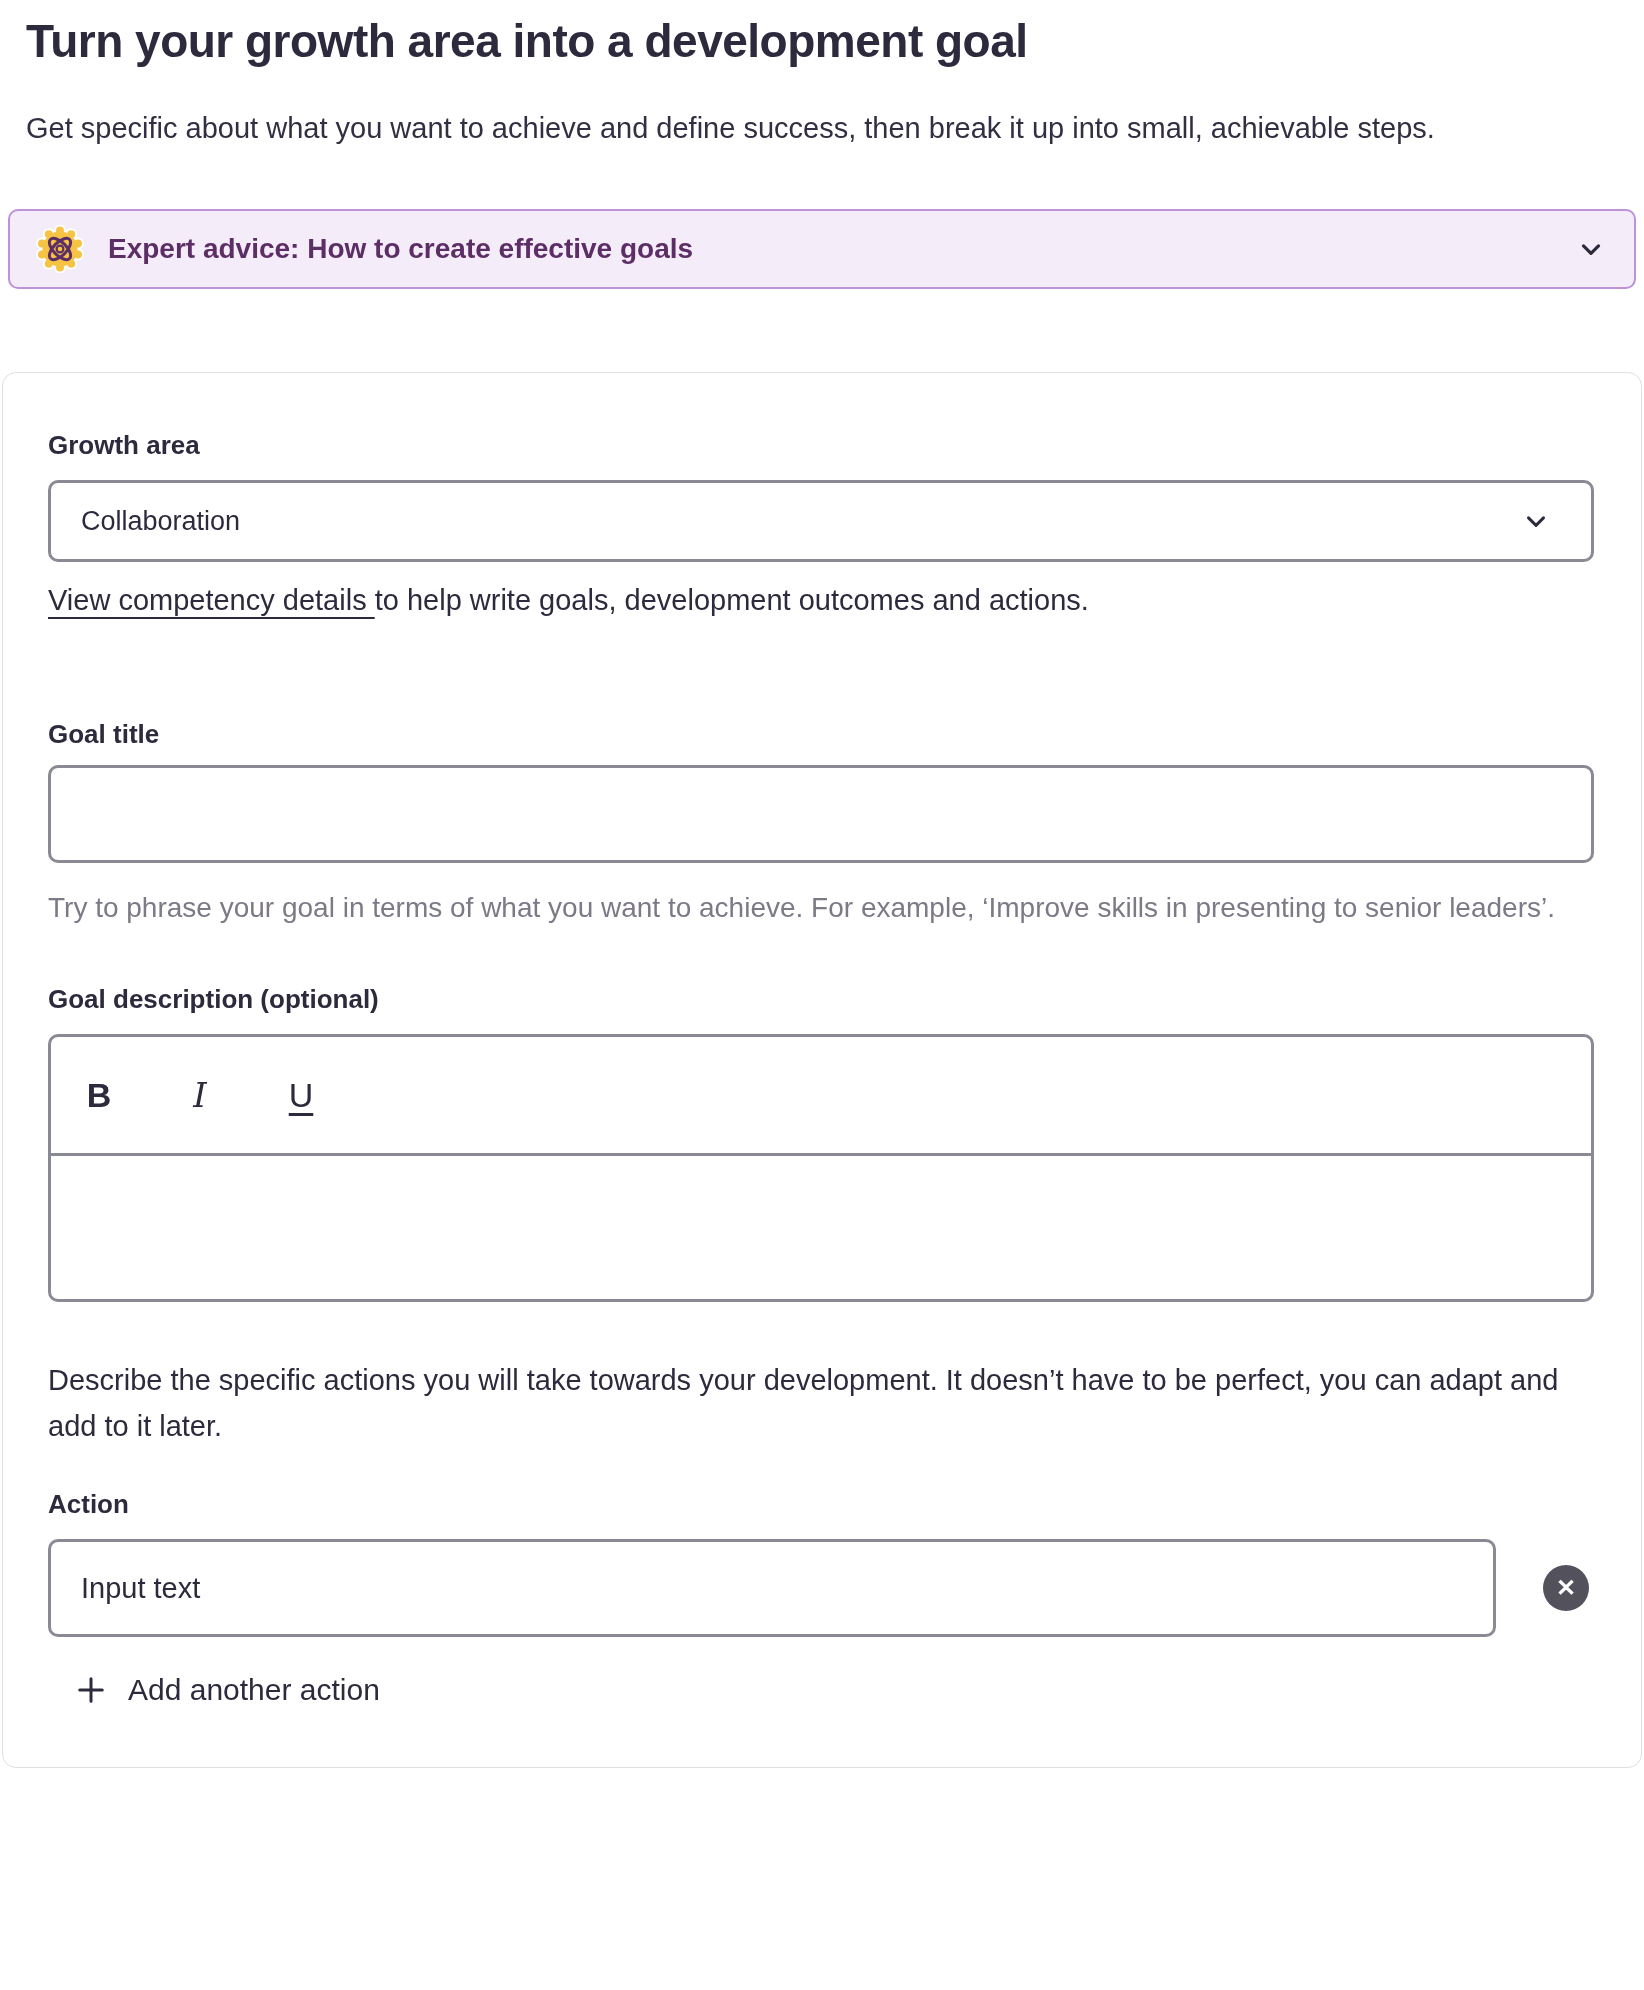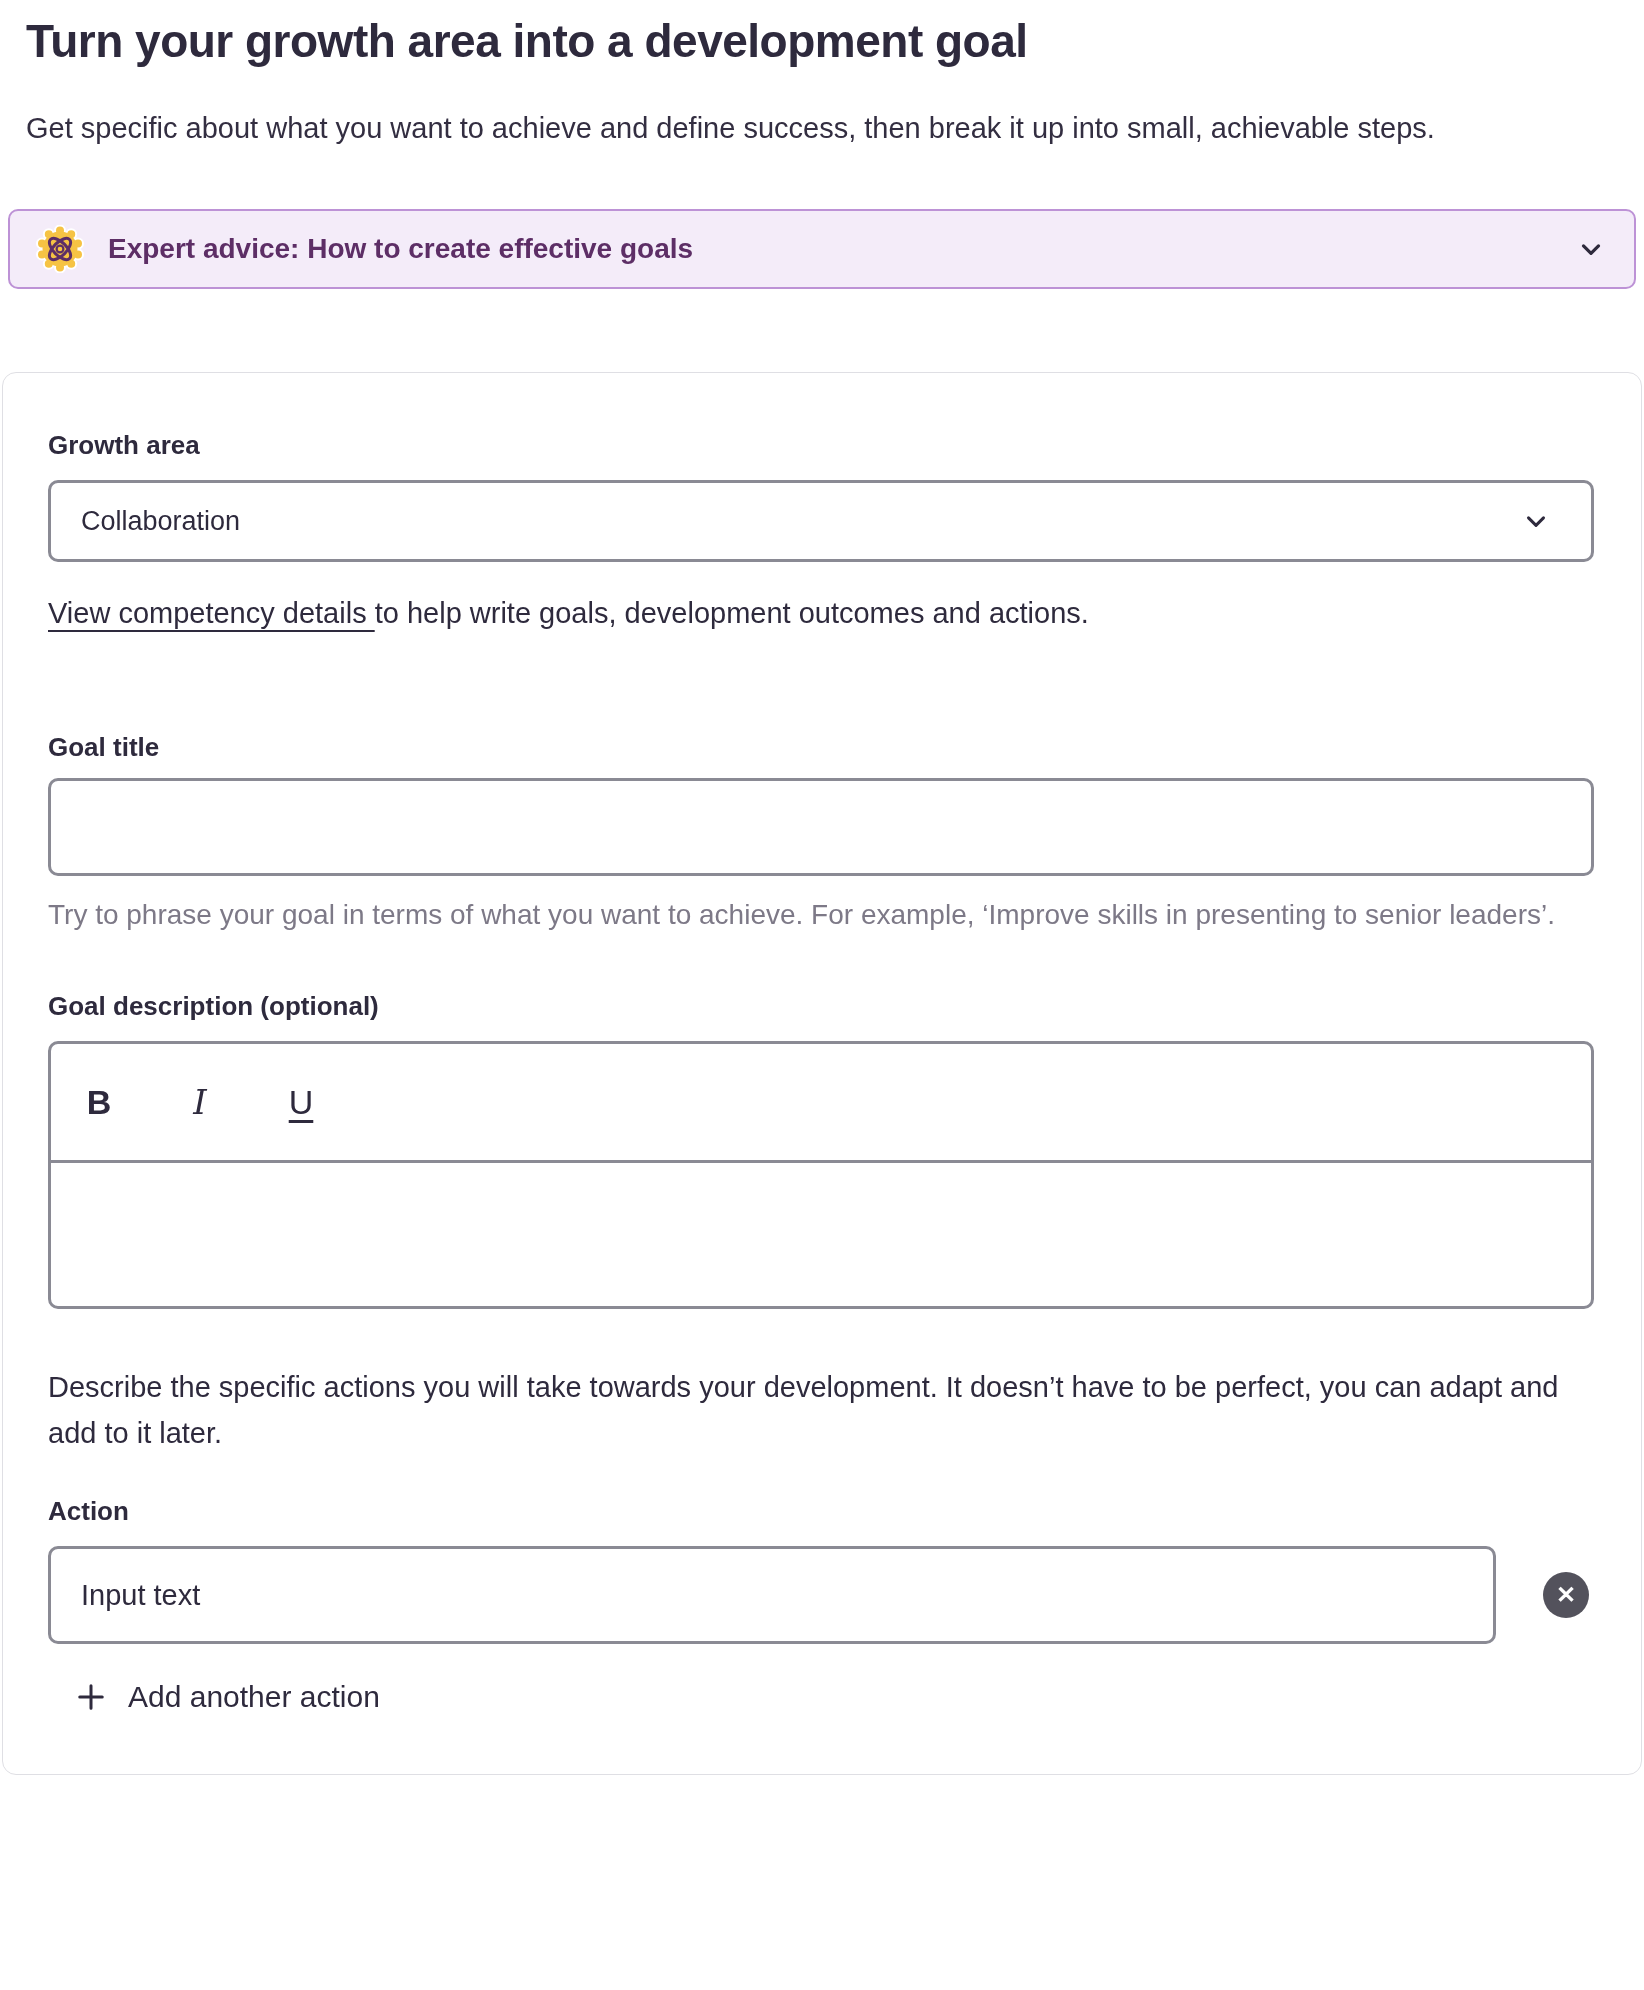--- a/index.html
+++ b/index.html
@@ -83,21 +83,21 @@
   }
   .select-chevron {
     position: absolute;
     right: 40px;
     top: 50%;
     transform: translateY(-50%);
     display: flex;
   }
 
   .link-line {
-    margin-top: 35px;
+    margin-top: 22px;
     font-size: 29px;
     color: #2E2A3D;
   }
   .link-line a {
     color: #2E2A3D;
     text-decoration: underline;
     text-underline-offset: 7px;
     text-decoration-thickness: 2px;
     cursor: pointer;
   }
@@ -108,21 +108,21 @@
   .text-input {
     width: 100%;
     height: 98px;
     font-size: 29px;
     color: #2E2A3D;
     padding: 0 30px;
     outline: none;
     font-family: "Liberation Sans", "DejaVu Sans", sans-serif;
   }
   .helper-text {
-    margin-top: 23px;
+    margin-top: 29px;
     font-size: 28px;
     color: #7D7987;
   }
 
   
   .block-desc { margin-top: 60px; }
   .block-desc .field-label { }
   .editor { overflow: hidden; }
   .editor-toolbar {
     height: 119px;

